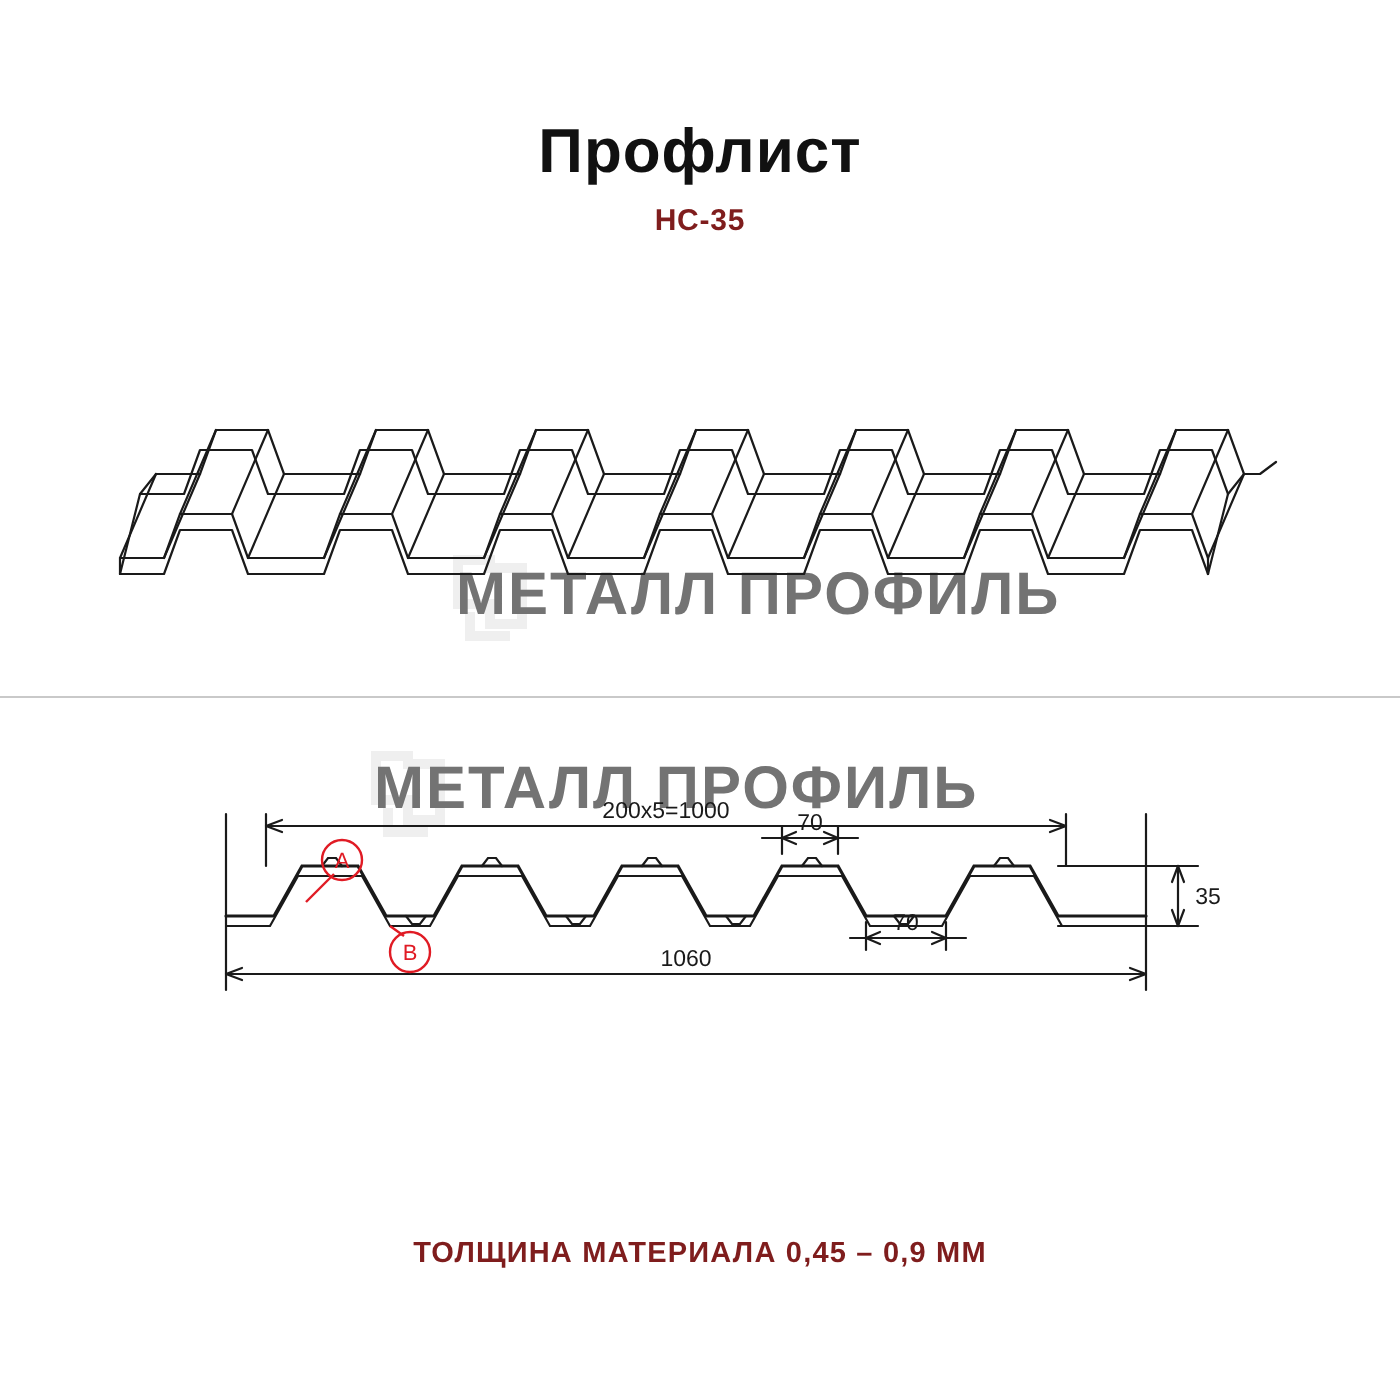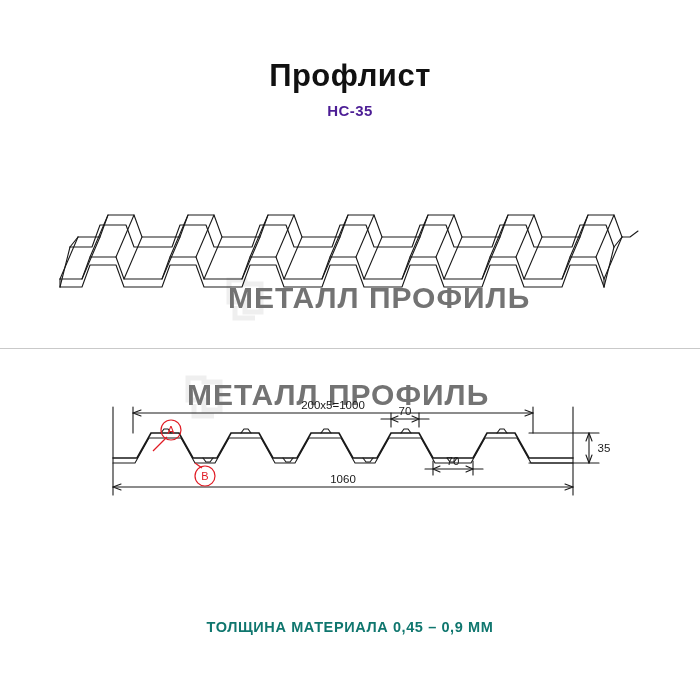--- a/index.html
+++ b/index.html
@@ -35,21 +35,21 @@
     color: #111111;
   }
   .subtitle {
     position: absolute;
     left: 0;
     top: 102px;
     width: 700px;
     text-align: center;
     font-size: 15px;
     font-weight: bold;
-    color: #4c1d95;
+    color: #7f1d1d;
     letter-spacing: 0.4px;
   }
 
   
   .watermark {
     position: absolute;
     color: #737373;
     font-weight: bold;
     font-size: 30px;
     letter-spacing: 1px;
@@ -90,21 +90,21 @@
 
   
   .footer {
     position: absolute;
     left: 0;
     top: 619px;
     width: 700px;
     text-align: center;
     font-size: 14.5px;
     font-weight: bold;
-    color: #0f766e;
+    color: #7f1d1d;
     letter-spacing: 0.6px;
   }
   svg { overflow: visible; }
 </style>
 </head>
 <body>
 
 <div class="page">
 
   <div class="title">Профлист</div>

